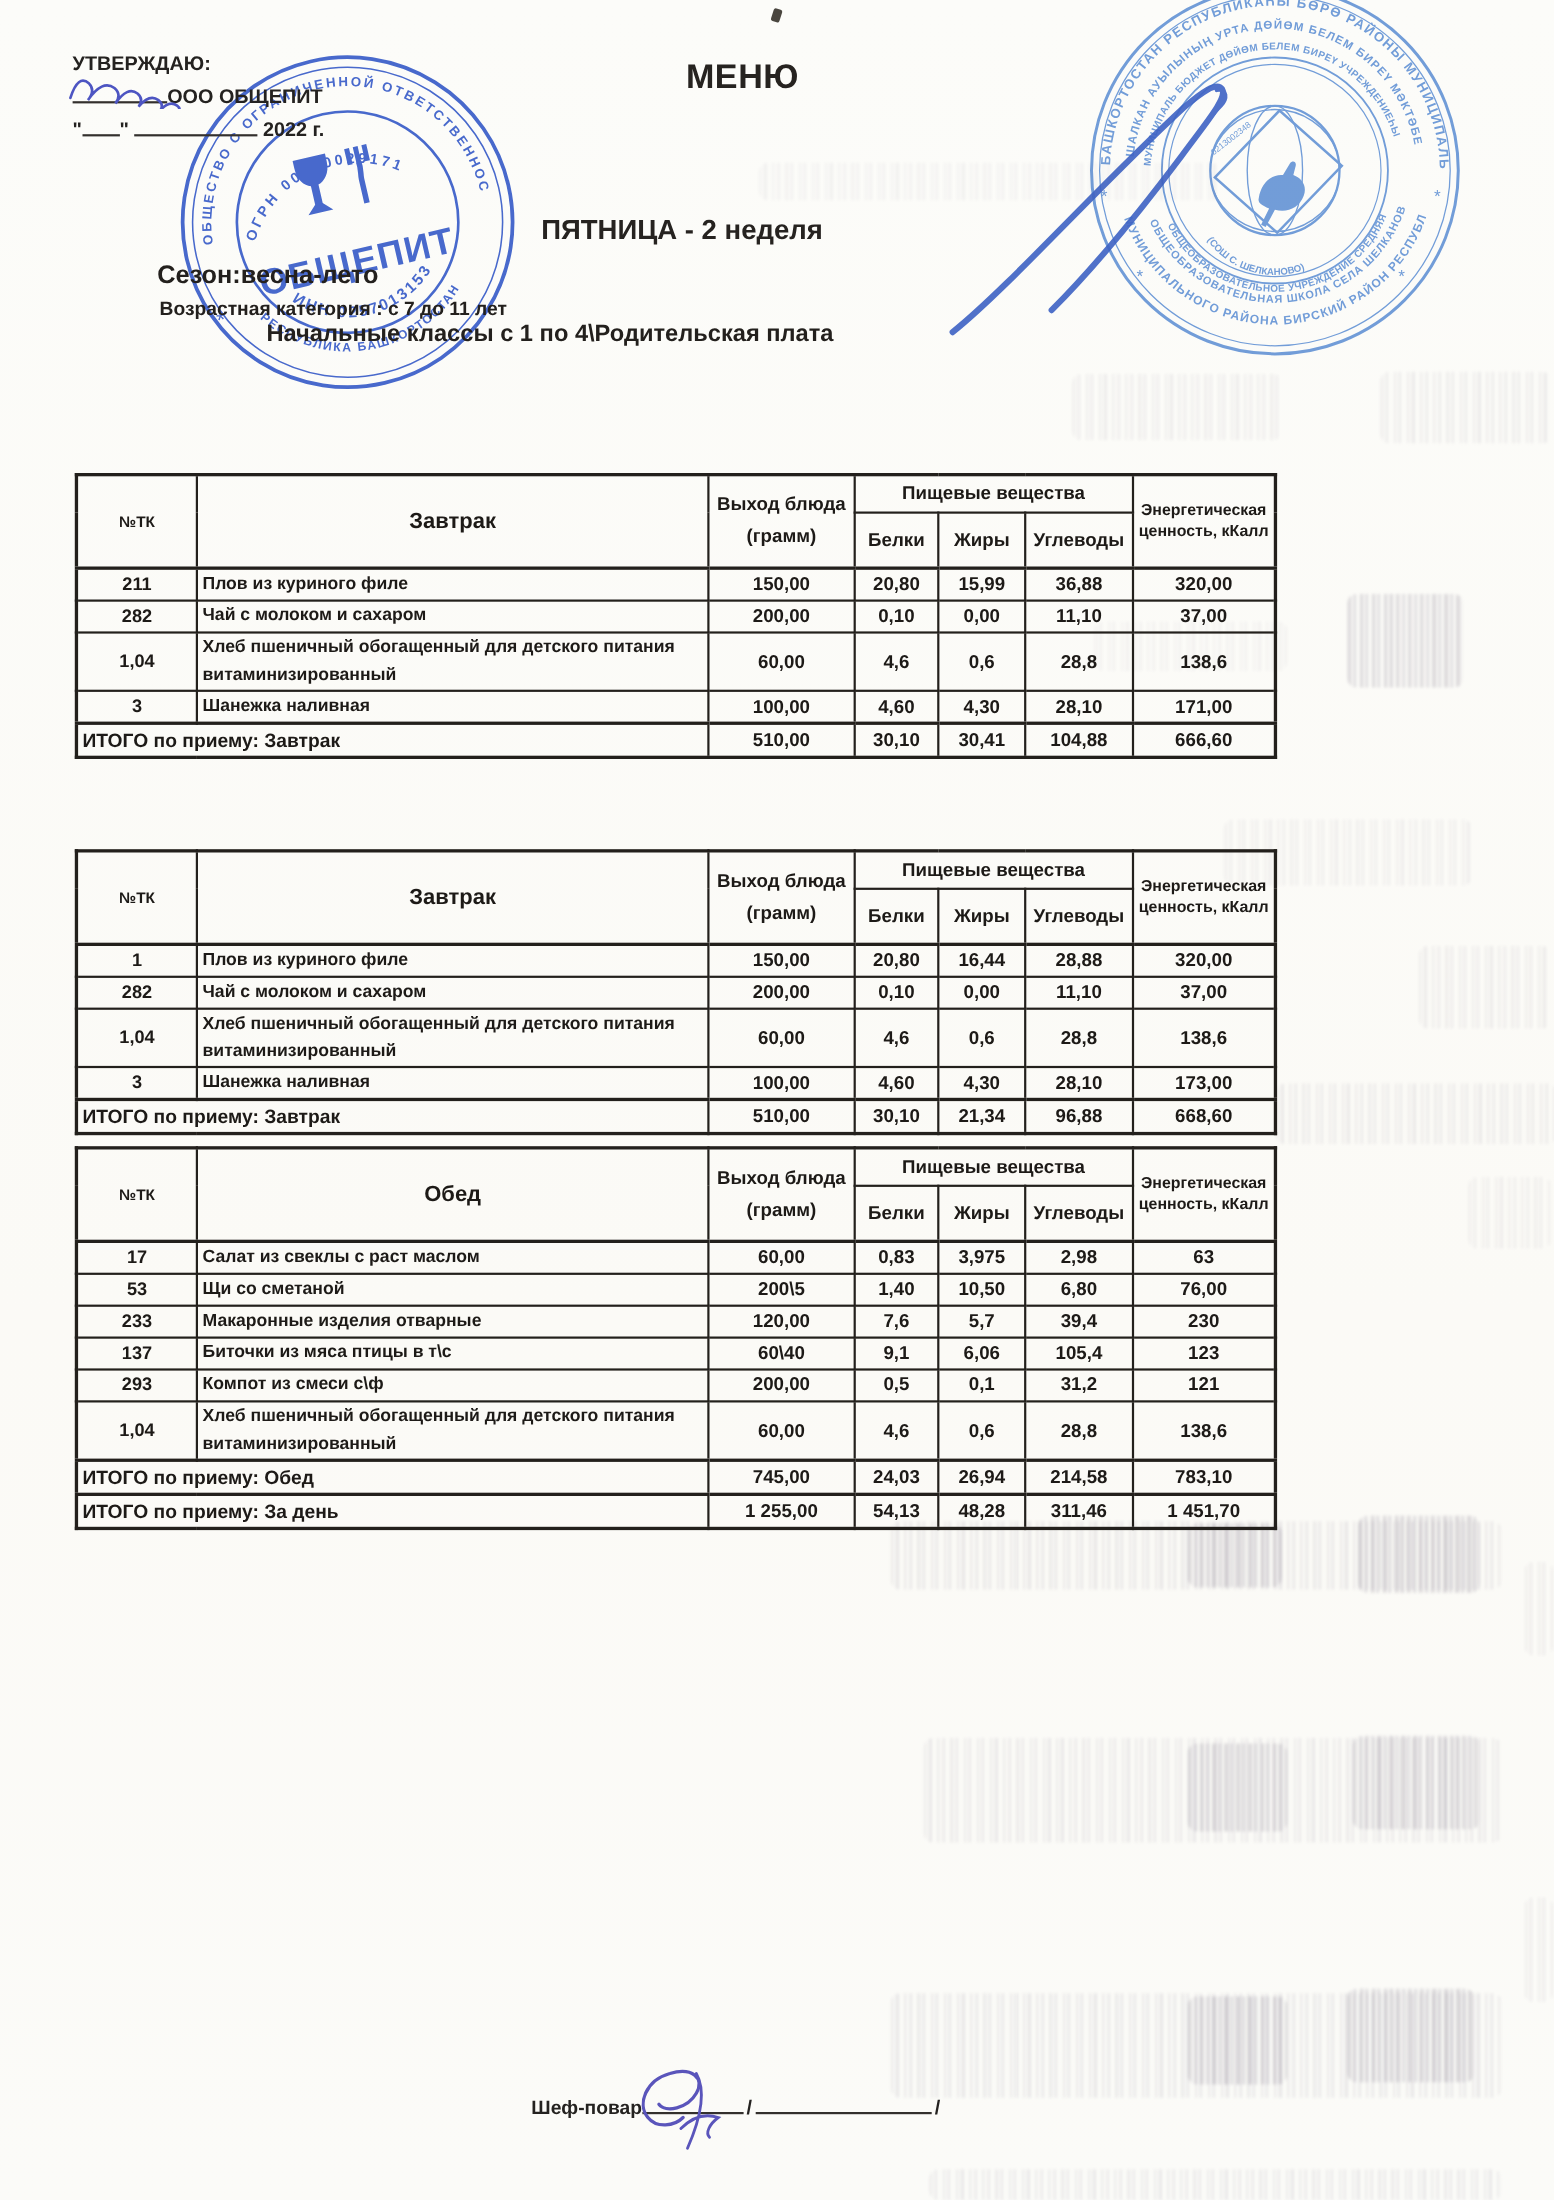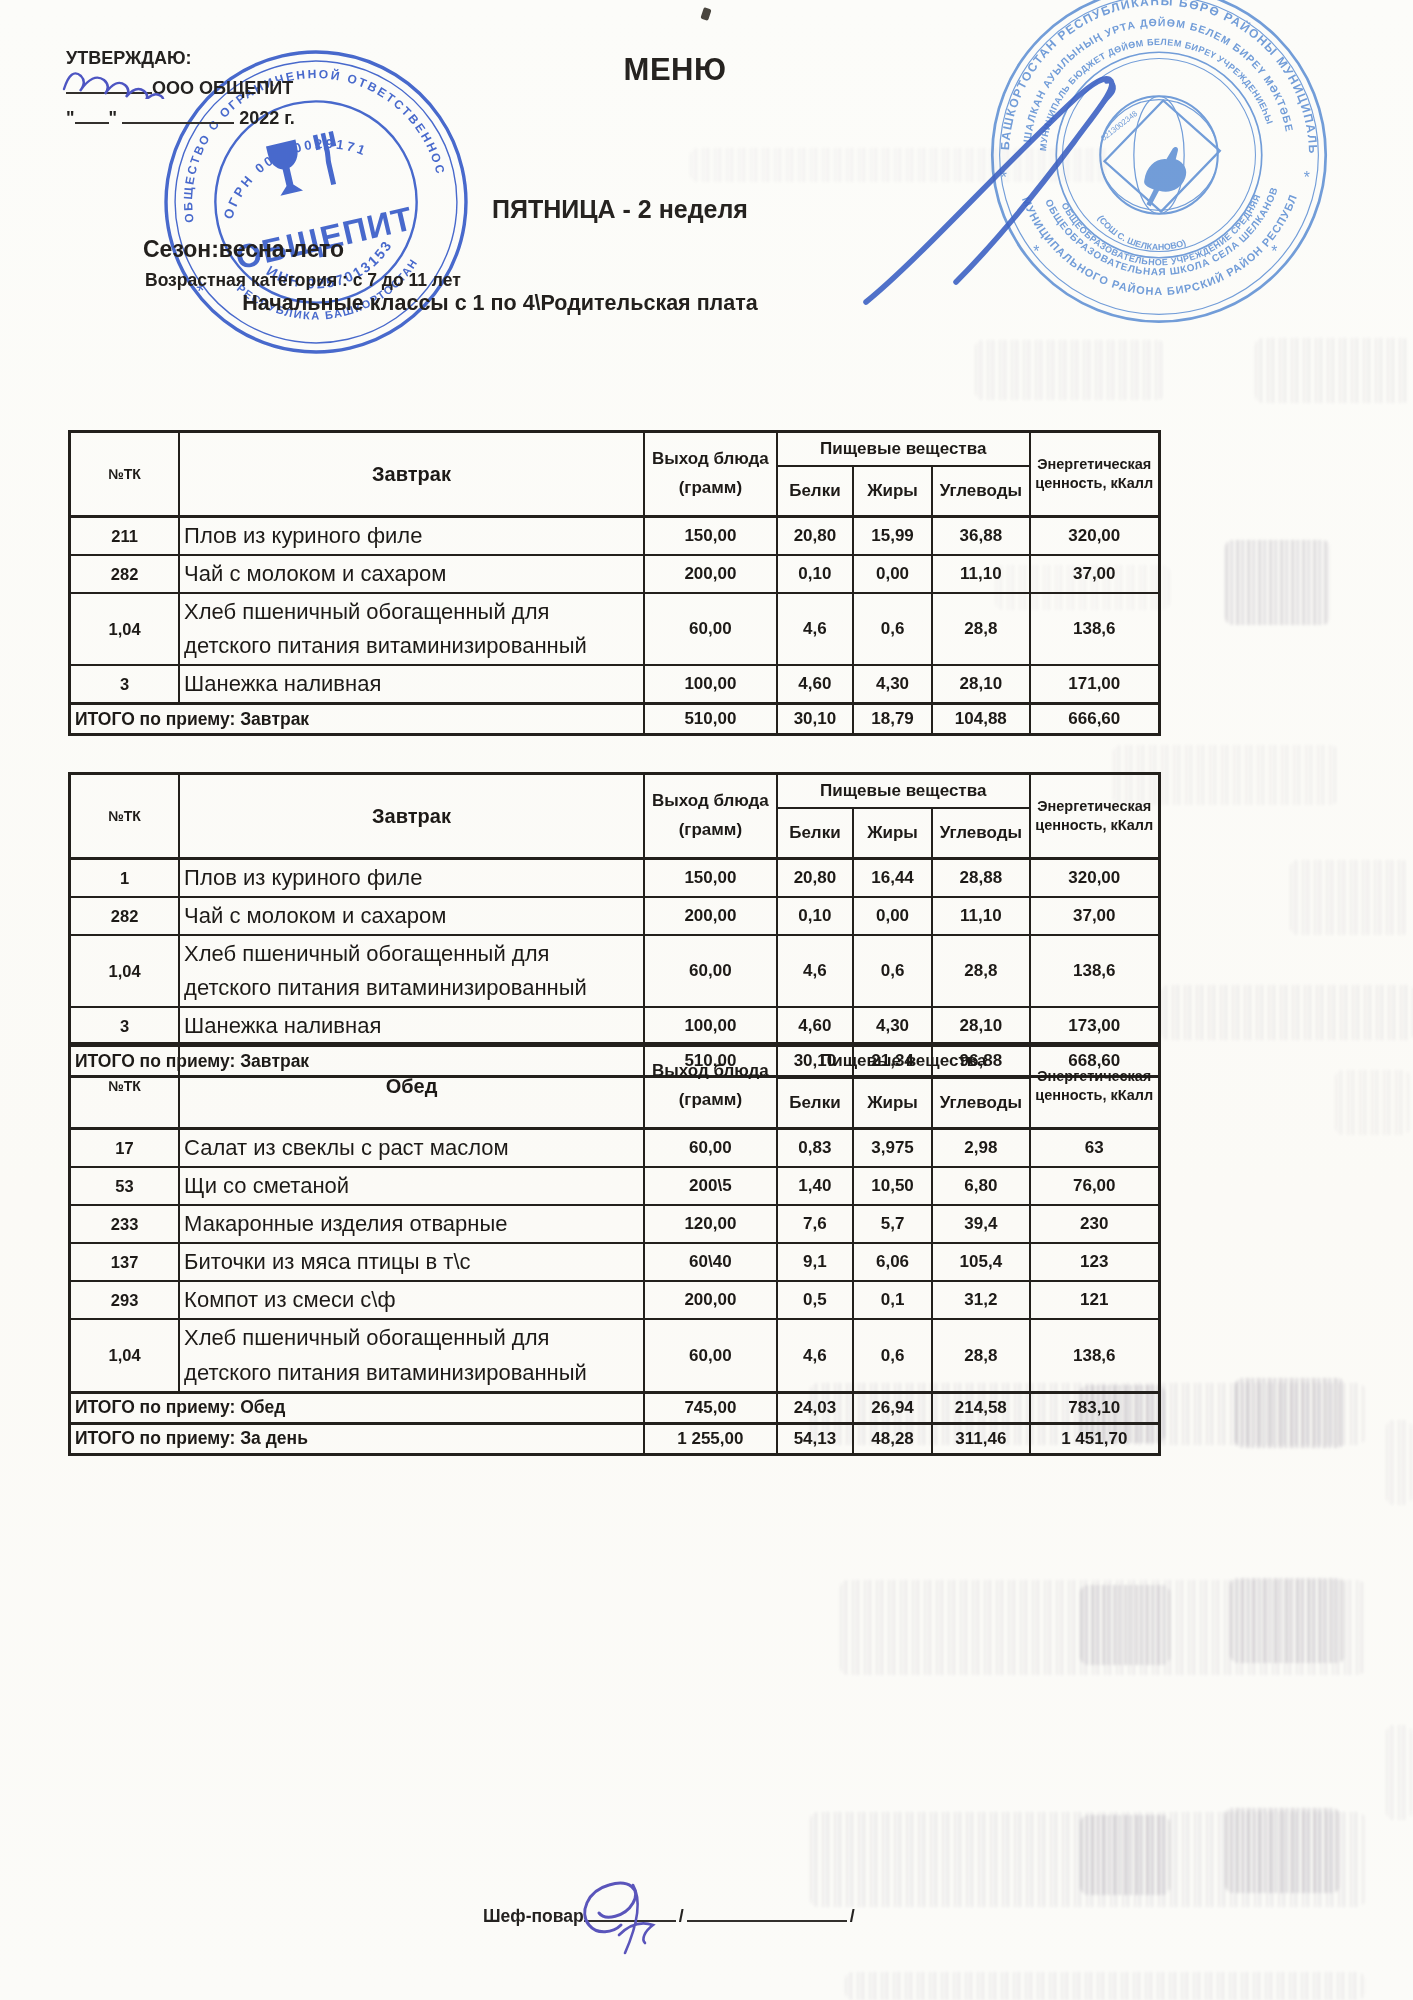--- a/index.html
+++ b/index.html
@@ -30,21 +30,21 @@
   table.menu th,table.menu td{border:2px solid #23201c;padding:1px 4px;vertical-align:middle;}
   th.th-tk{font-size:14px;font-weight:bold;}
   th.th-meal{font-size:20px;font-weight:bold;}
   th.th-out{font-size:17px;font-weight:bold;line-height:1.7;}
   th.th-group{font-size:17px;font-weight:bold;height:30px;}
   th.th-sub{font-size:17px;font-weight:bold;height:46px;}
   th.th-energy{font-size:14.5px;font-weight:bold;line-height:1.3;padding:2px 6px;}
   tbody.rows tr{height:29px;}
   tbody.rows tr:first-child td{border-top:3px solid #23201c;}
   td.c-tk{text-align:center;font-weight:600;font-size:16.5px;}
-  td.c-name{text-align:left;font-weight:400;font-size:22px;padding:2px 8px;line-height:1.55;}
+  td.c-name{text-align:left;font-weight:700;font-size:16px;padding:2px 8px;line-height:1.55;}
   td.c-num{text-align:center;font-weight:600;font-size:17px;}
   tbody.totals tr{height:31px;}
   tbody.totals td{border-top:3px solid #23201c;}
   td.c-total-label{font-weight:bold;font-size:17.5px;text-align:left;padding-left:5px;}
   td.c-total{font-weight:bold;}
   
   .stamp-left{left:160px;top:46px;width:312px;height:312px;z-index:1;transform:rotate(-13deg);opacity:.93;}
   .stamp-right{left:986px;top:-18px;width:346px;height:346px;z-index:1;opacity:.88;}
   .swoosh{left:848px;top:50px;width:330px;height:270px;z-index:2;opacity:.9;}
   
@@ -236,21 +236,21 @@
             <td class="c-num">4,30</td>
             <td class="c-num">28,10</td>
             <td class="c-num">171,00</td>
           </tr>
         </tbody>
       <tbody class="totals">
           <tr>
             <td colspan="2" class="c-total-label">ИТОГО по приему: Завтрак</td>
             <td class="c-num c-total">510,00</td>
             <td class="c-num c-total">30,10</td>
-            <td class="c-num c-total">18,79</td>
+            <td class="c-num c-total">30,41</td>
             <td class="c-num c-total">104,88</td>
             <td class="c-num c-total">666,60</td>
           </tr>
         </tbody>
     </table>
   </div>
 
   <div class="abs tbl-wrap tw2">
     <table class="menu">
       <colgroup>

